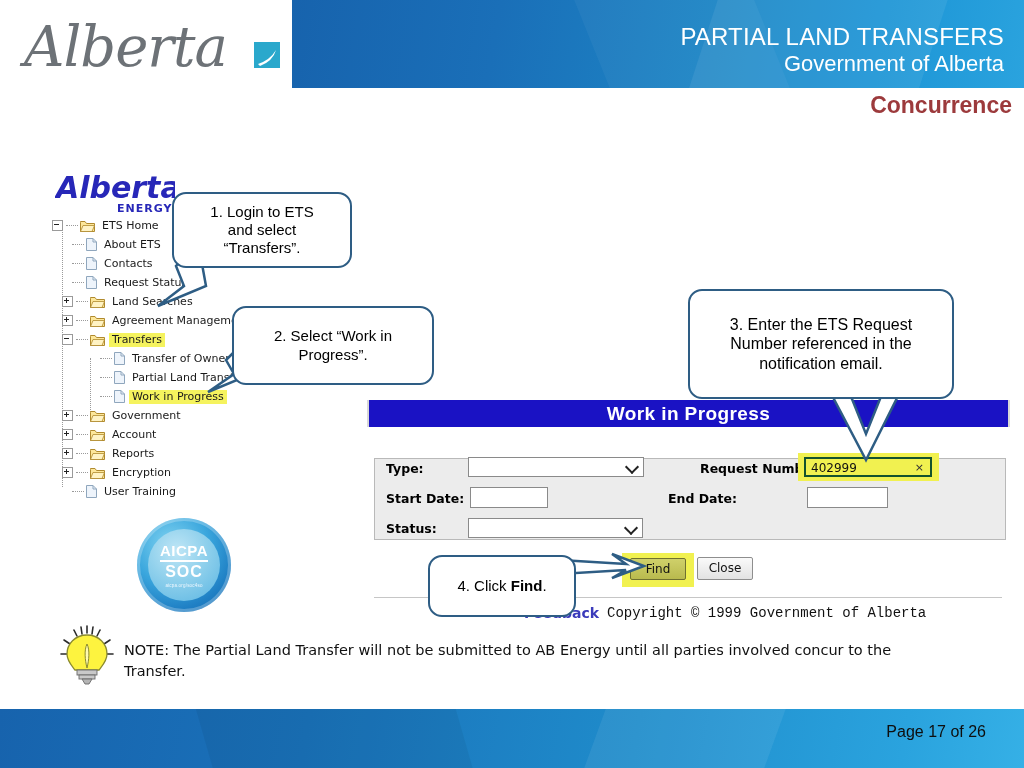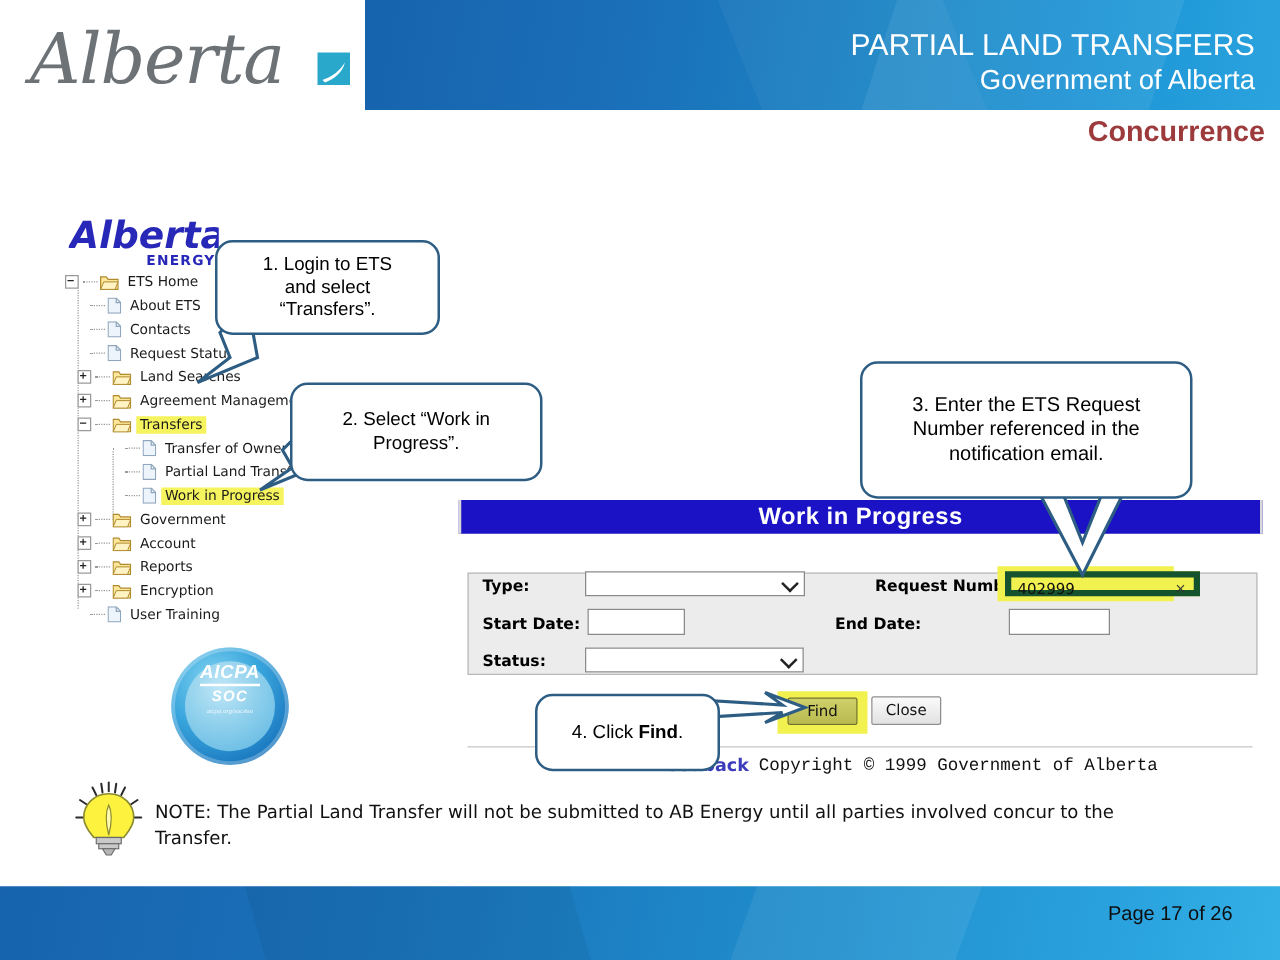--- a/index.html
+++ b/index.html
@@ -213,23 +213,23 @@
     border: 1px solid #8a8a8a;
     box-sizing: border-box;
   }
   .reqhl {
     position: absolute;
     left: 798px; top: 453px; width: 141px; height: 28px;
     background: #f1f150;
   }
   .reqfield {
     position: absolute;
-    left: 804px; top: 457px; width: 156px; height: 20px;
+    left: 804px; top: 457px; width: 128px; height: 20px;
     background: #f1f150;
-    border: 5px solid #14532d;
+    border: 2px solid #14532d;
     box-sizing: border-box;
     font-family: "DejaVu Sans", sans-serif;
     font-size: 12px;
     color: #111;
     line-height: 18px;
     padding-left: 5px;
   }
   .reqfield .clearx {
     position: absolute; right: 6px; top: 0;
     font-size: 11px; color: #333; line-height: 18px;
@@ -288,27 +288,26 @@
     border-radius: 50%;
     background: radial-gradient(circle at 35% 28%, #7fd2f0 0%, #3aa6dd 42%, #1f7fc4 72%, #1666ab 100%);
     box-shadow: inset 0 0 0 3px rgba(255,255,255,0.25);
   }
   .aicpa-inner {
     position: absolute; left: 11px; top: 11px;
     width: 72px; height: 72px;
     border-radius: 50%;
     background: radial-gradient(circle at 40% 30%, #bfe6f6 0%, #8fd0ec 45%, #5ab5e2 100%);
     display: flex; flex-direction: column;
-    align-items: center; 
+    align-items: center; justify-content: center;
     color: #ffffff;
-    font-style: italic;
   }
   .aicpa-a { font-size: 15px; font-weight: bold; letter-spacing: 0.5px; }
   .aicpa-line { width: 48px; height: 1.5px; background: #ffffff; margin: 1px 0; }
-  .aicpa-s { font-size: 12px; font-weight: bold; letter-spacing: 1px; }
+  .aicpa-s { font-size: 16px; font-weight: bold; letter-spacing: 1px; }
   .aicpa-url { font-size: 4.5px; color: #f0f8ff; margin-top: 2px; letter-spacing: 0.2px; }
 
   
   .bulb { position: absolute; left: 58px; top: 624px; width: 58px; height: 62px; }
   .note {
     position: absolute;
     left: 124px; top: 640px; width: 820px;
     font-family: "DejaVu Sans", sans-serif;
     font-size: 14.5px;
     color: #111;

